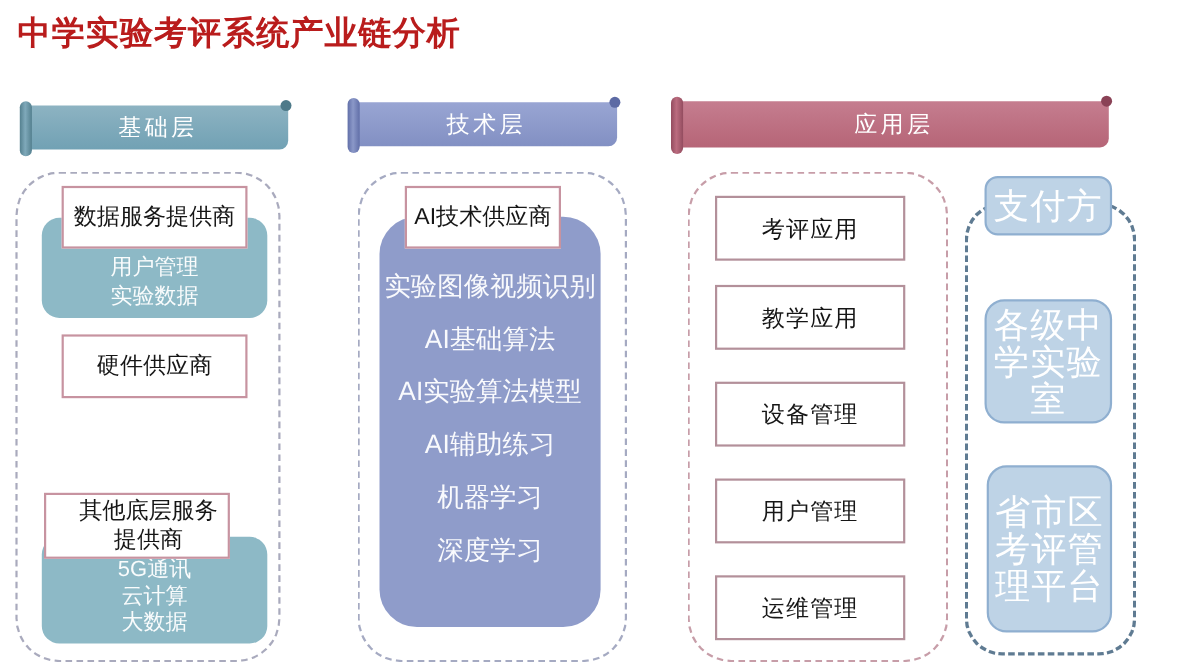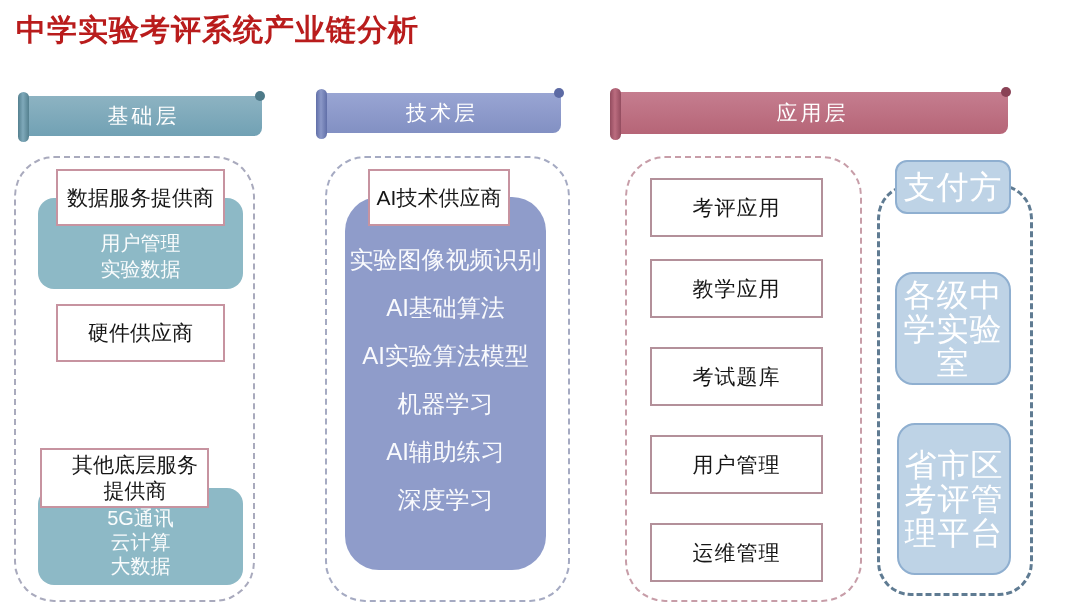--- a/index.html
+++ b/index.html
@@ -138,30 +138,30 @@
   </div>
   <div class="provider-label" id="f-label-3">其他底层服务
 提供商</div>
 
   <div class="dash-box" id="col-technology"></div>
   <div id="tech-box"></div>
   <div id="tech-items">
     <div class="svc-item">实验图像视频识别</div>
     <div class="svc-item">AI基础算法</div>
     <div class="svc-item">AI实验算法模型</div>
+    <div class="svc-item">AI辅助练习</div>
     <div class="svc-item">机器学习</div>
-    <div class="svc-item">AI辅助练习</div>
     <div class="svc-item">深度学习</div>
   </div>
   <div class="provider-label" id="tech-label">AI技术供应商</div>
 
   <div class="dash-box" id="col-application"></div>
   <div class="app-box" id="app-box-0">考评应用</div>
   <div class="app-box" id="app-box-1">教学应用</div>
-  <div class="app-box" id="app-box-2">考试题库</div>
+  <div class="app-box" id="app-box-2">设备管理</div>
   <div class="app-box" id="app-box-3">用户管理</div>
   <div class="app-box" id="app-box-4">运维管理</div>
 
   <div class="dash-box" id="col-customers"></div>
   <div class="cust-box" id="cust-payer">支付方</div>
   <div class="cust-box" id="cust-labs">各级中
 学实验
 室</div>
   <div class="cust-box" id="cust-gov">省市区
 考评管

